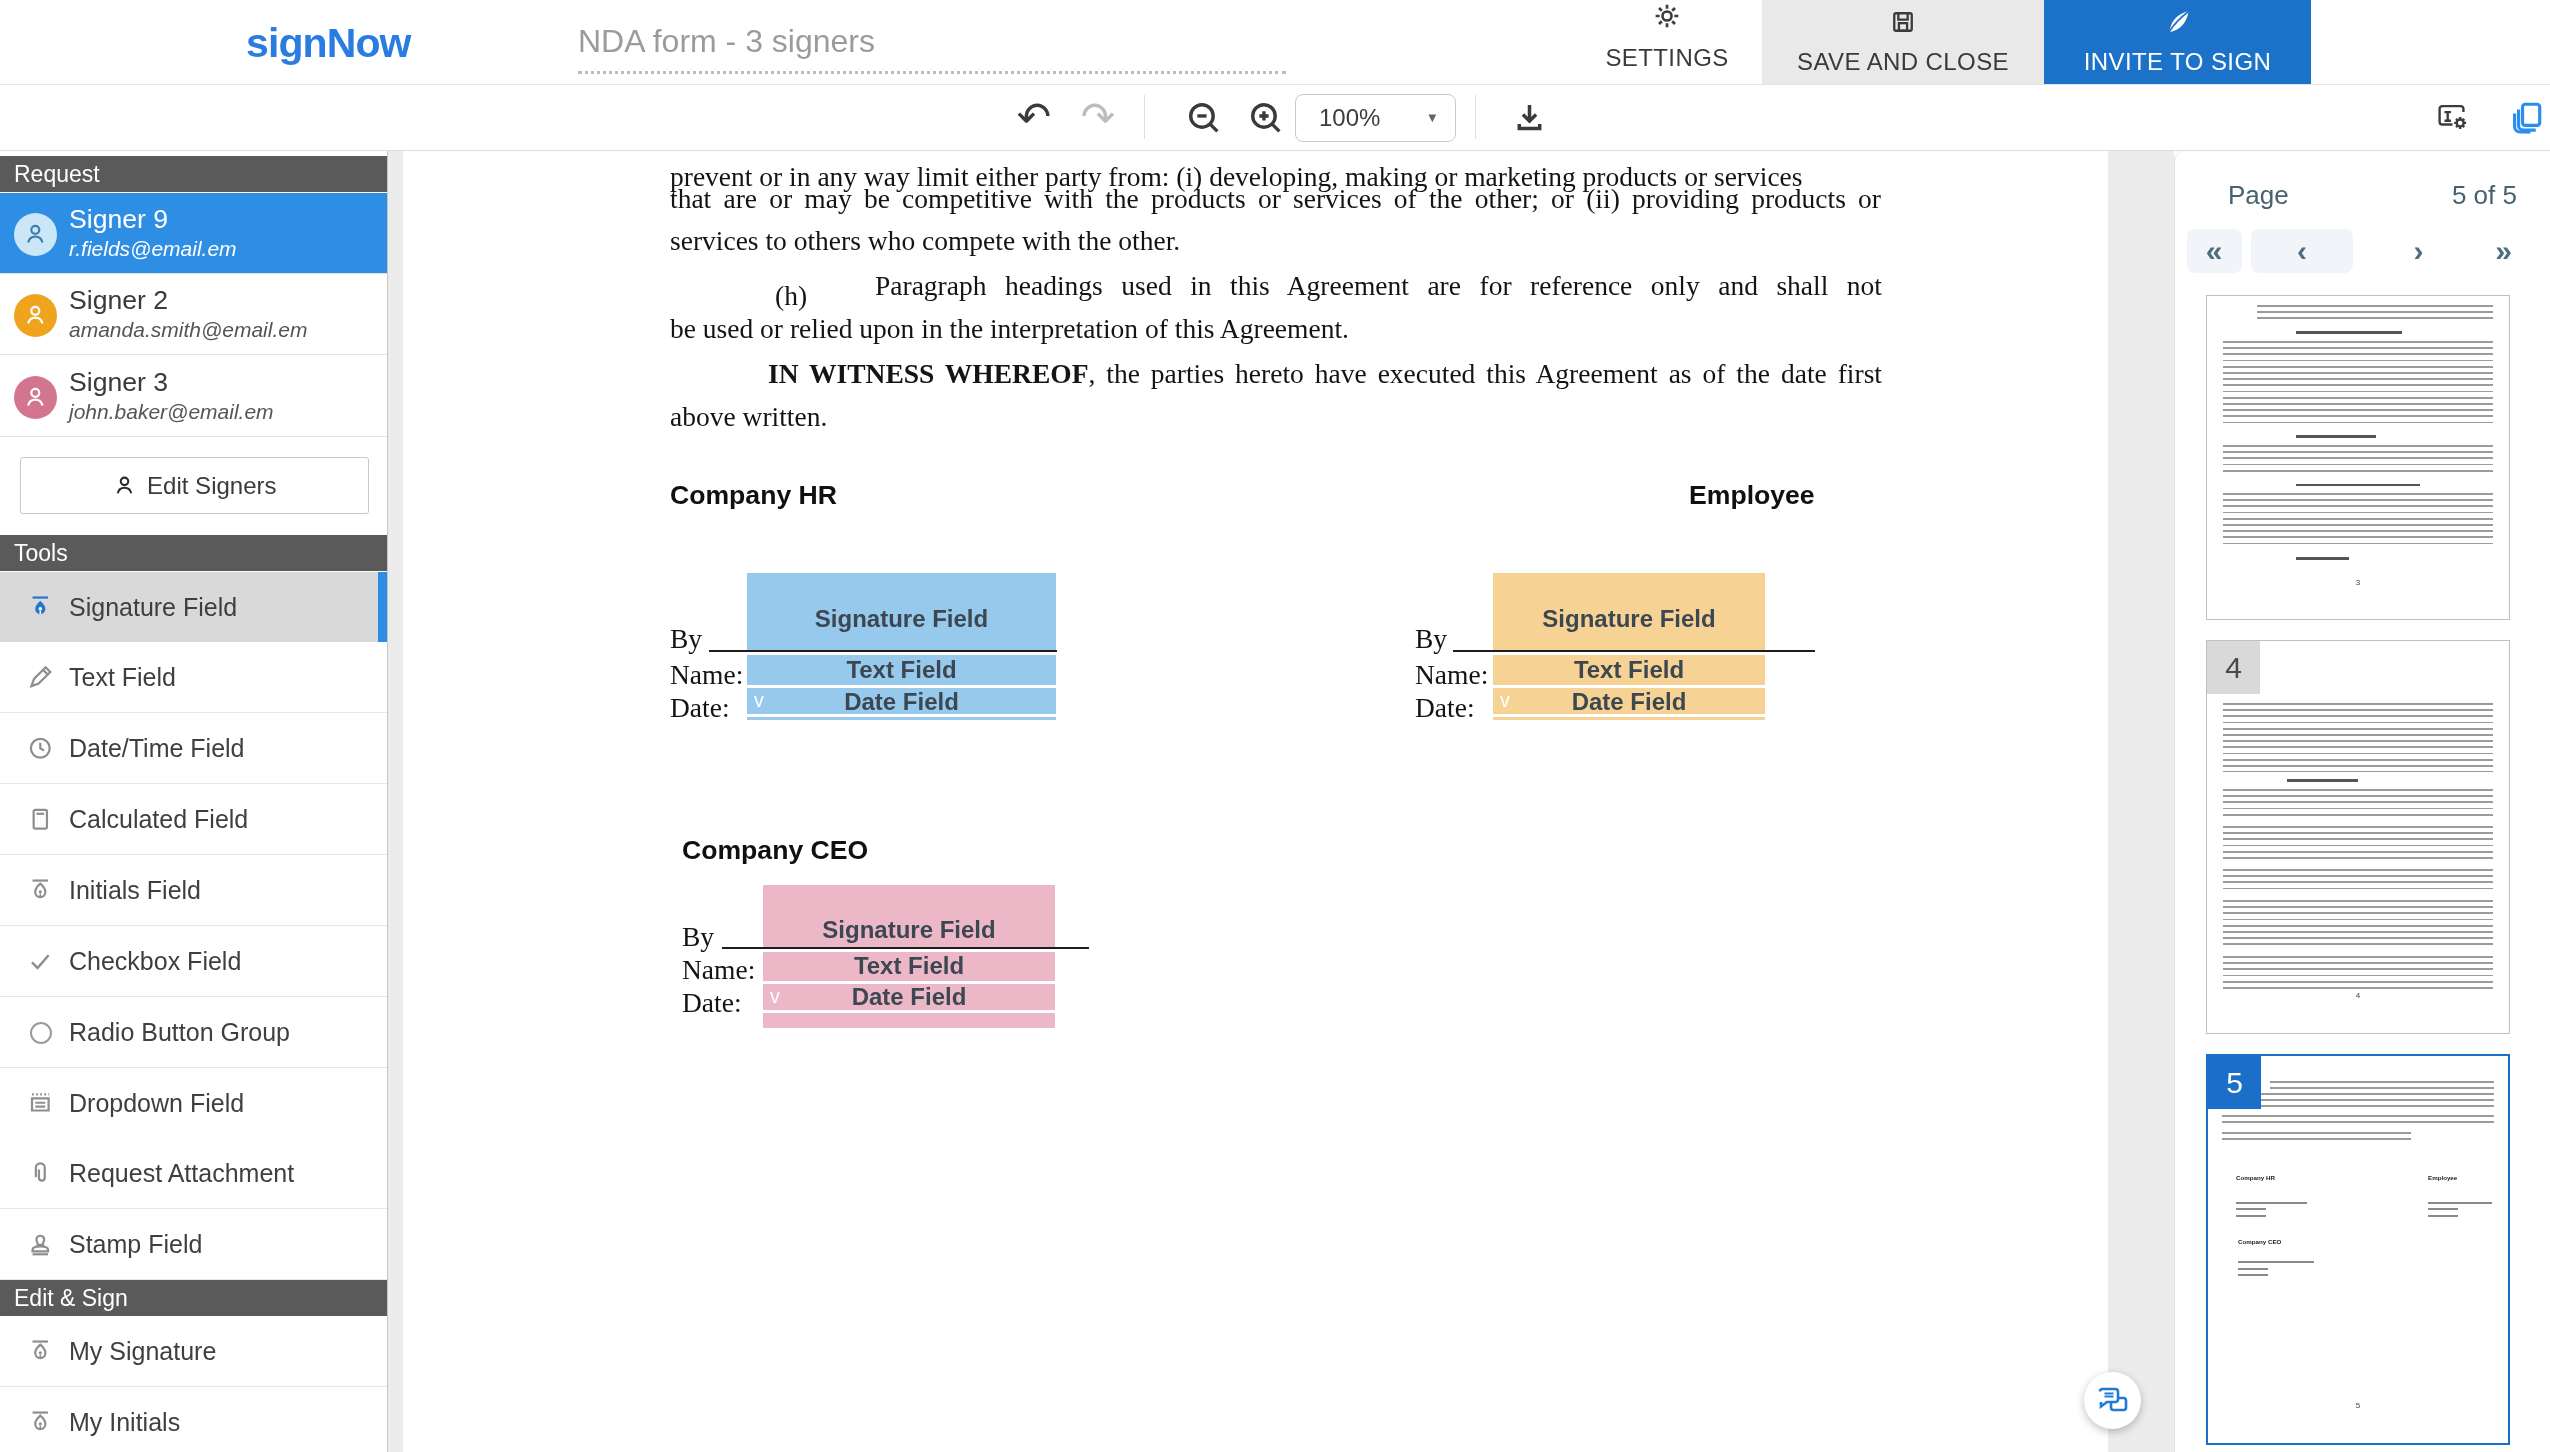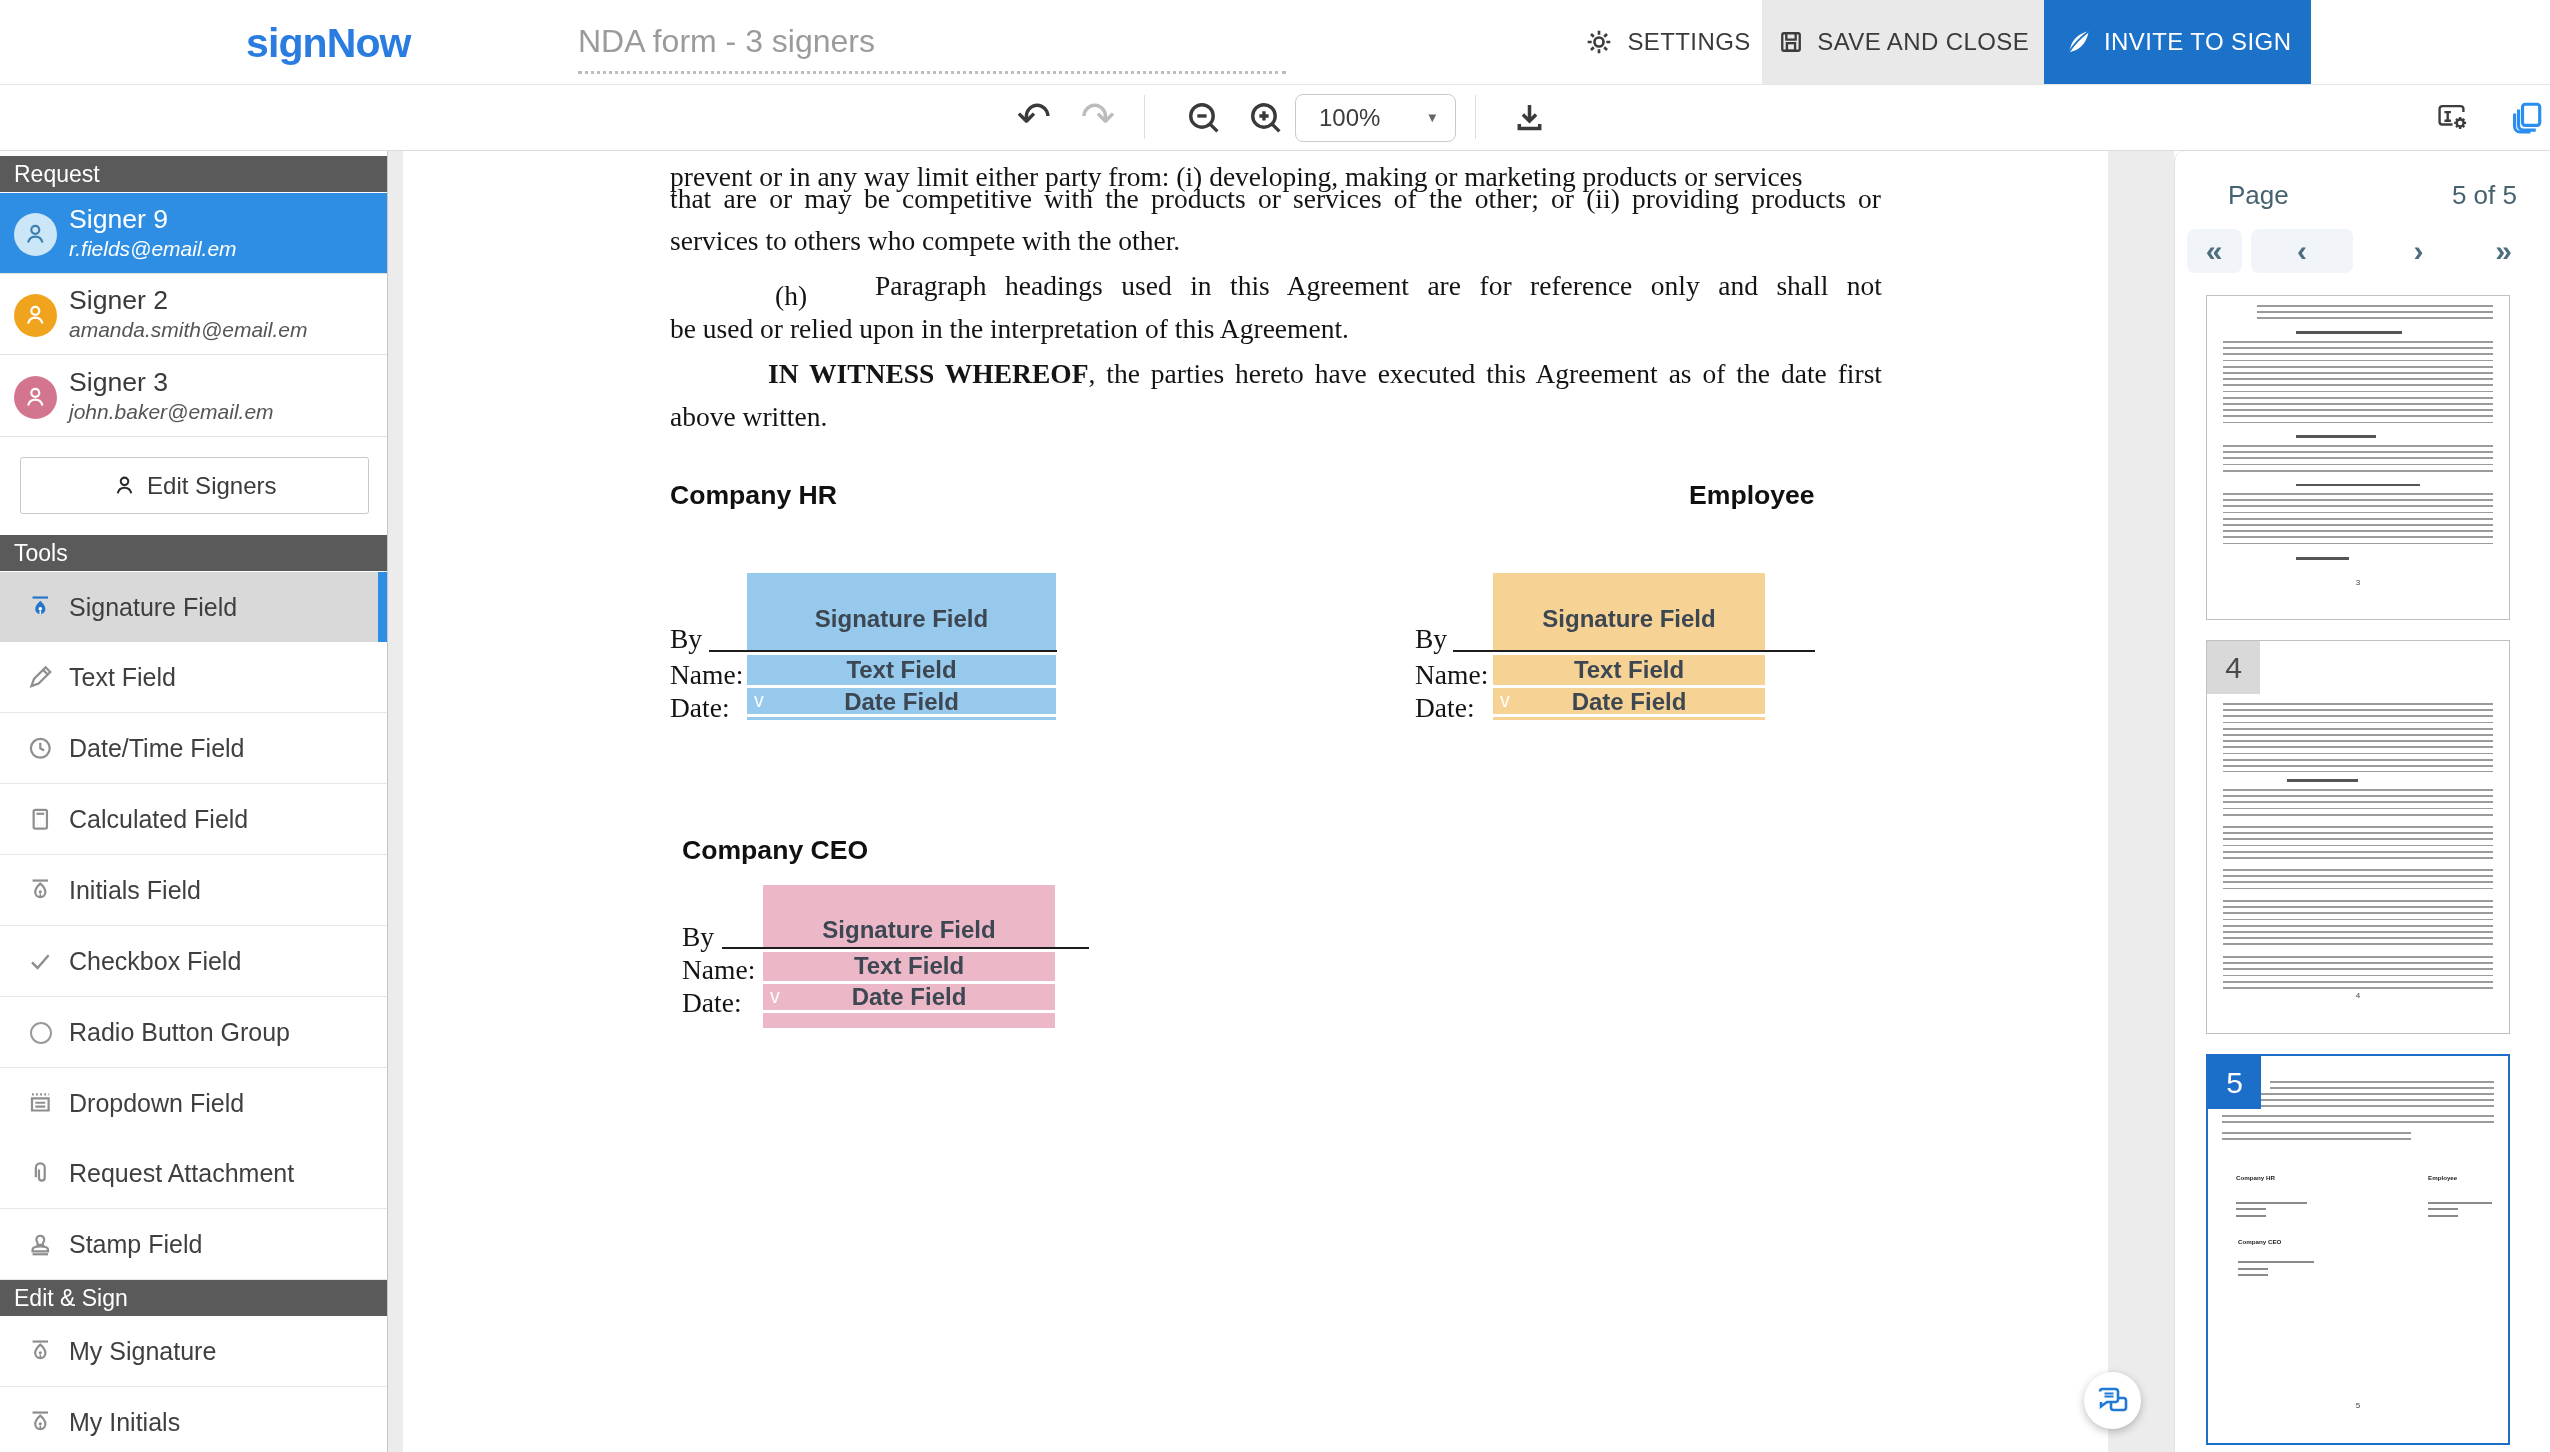--- a/index.html
+++ b/index.html
@@ -8,21 +8,21 @@
 
   
   .header{position:absolute;left:0;top:0;width:2550px;height:84px;background:#fff;
           border-bottom:0.9px solid #e6e6e6;z-index:40;}
   .logo{position:absolute;left:246px;top:19.5px;font-size:41px;font-weight:bold;
         color:#2a7ce0;letter-spacing:-0.9px;}
   .doc-title{position:absolute;left:578px;top:23px;font-size:32px;color:#9b9b9b;}
   .title-dots{position:absolute;left:578px;top:71px;width:708px;height:0;
               border-bottom:3.5px dotted #bdbdbd;}
   .hbtn{position:absolute;top:0;height:84px;display:flex;align-items:center;gap:12.4px;
-        font-size:24px;letter-spacing:0.4px;color:#3a3a3a;cursor:pointer;}
+        font-size:24px;letter-spacing:0.4px;color:#3a3a3a;cursor:pointer;flex-direction:column;}
   .btn-settings{left:1583px;width:168px;}
   .btn-save{left:1762px;width:282px;background:#e9e9e9;justify-content:center;}
   .btn-invite{left:2044px;width:267px;background:#1b72c8;color:#fff;justify-content:center;}
 
   
   .toolbar{position:absolute;left:0;top:84px;width:2550px;height:66px;background:#fff;
            border-bottom:0.9px solid #dcdcdc;z-index:39;}
   .tb{position:absolute;display:flex;align-items:center;justify-content:center;}
   .undo{left:1009px;top:0;width:50px;height:66px;font-size:41px;color:#3a3a3a;}
   .redo{left:1073px;top:0;width:50px;height:66px;font-size:41px;color:#bcbcbc;}

